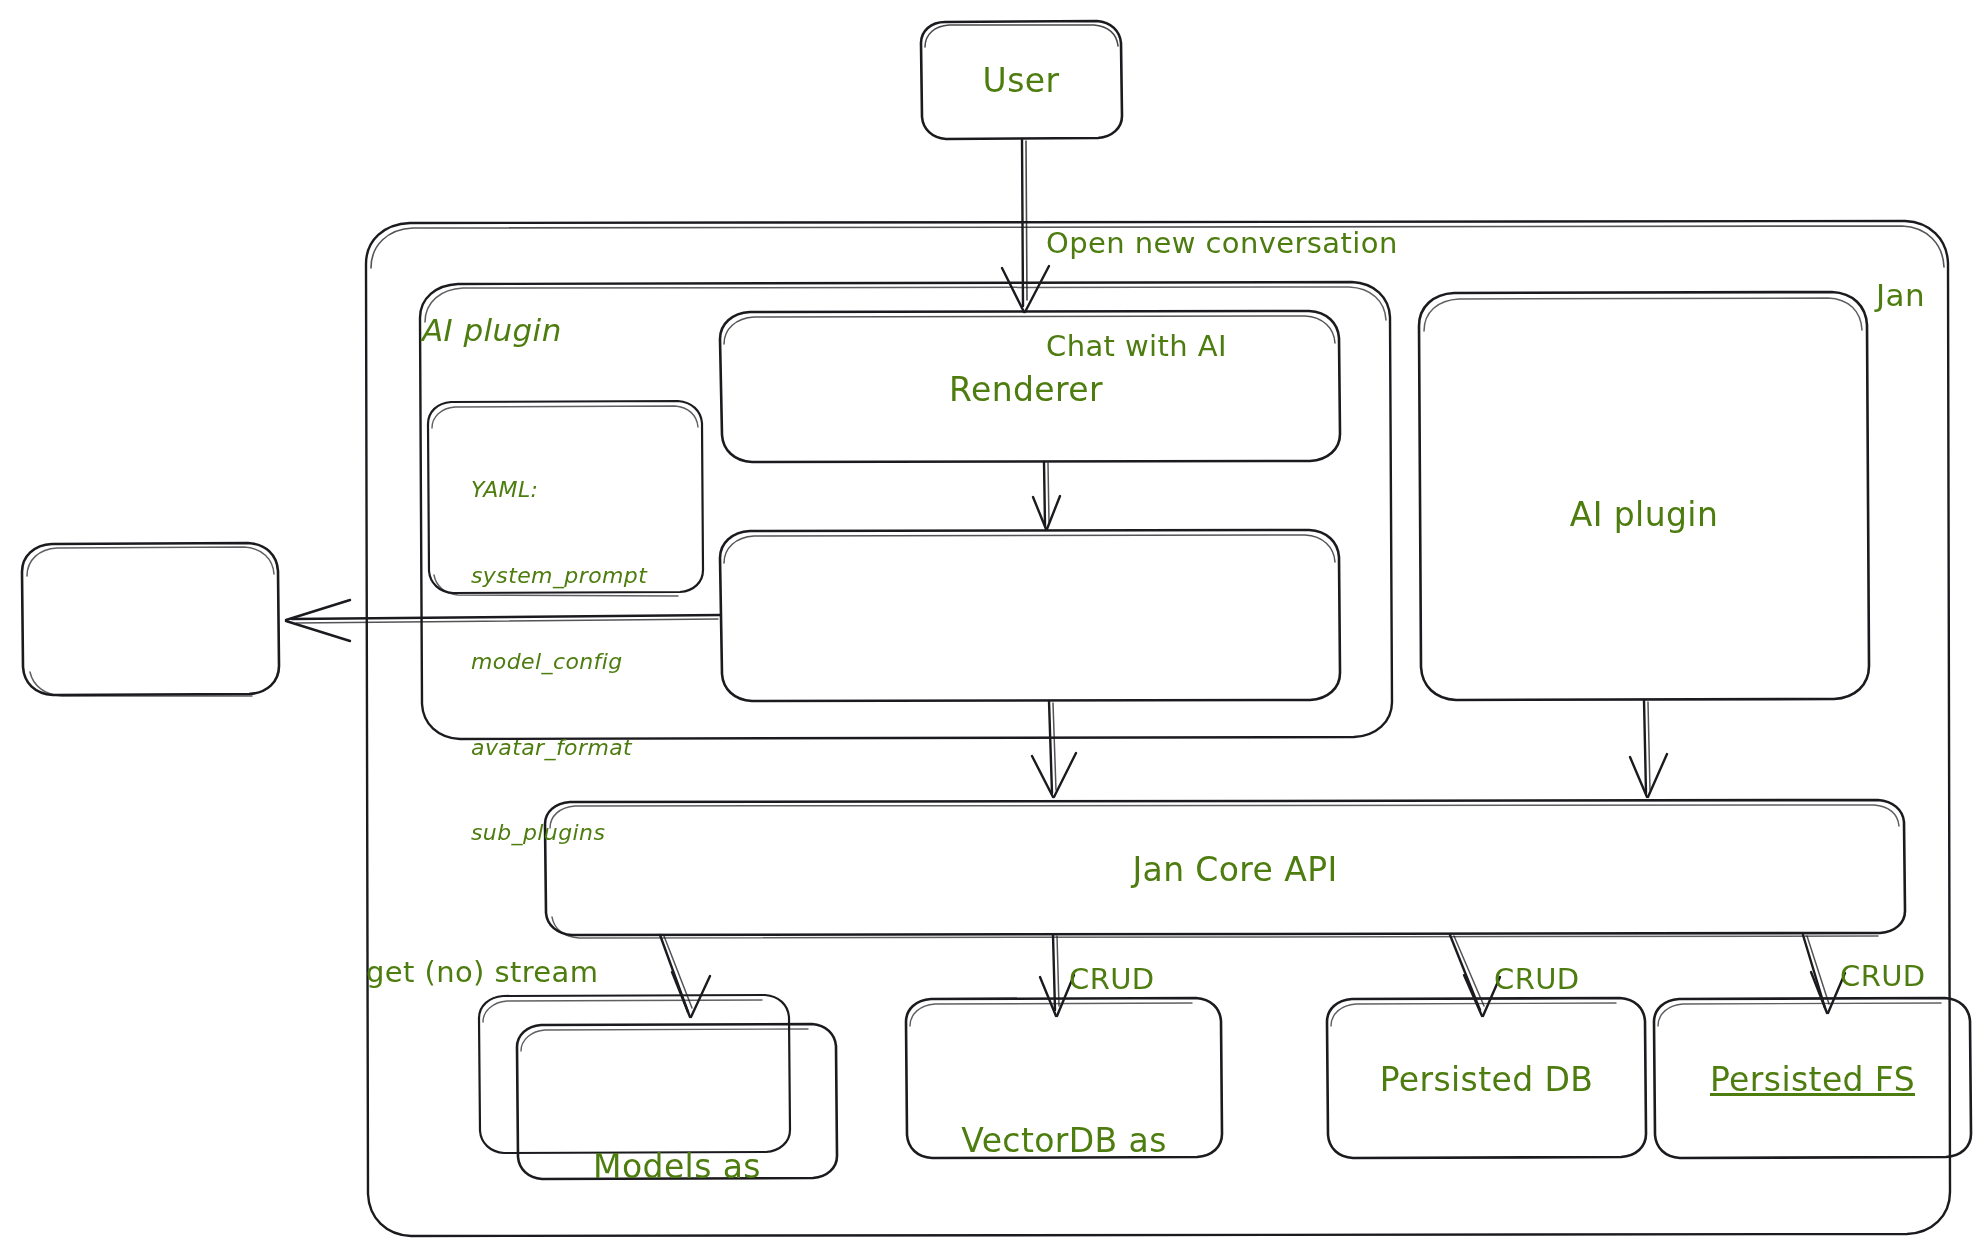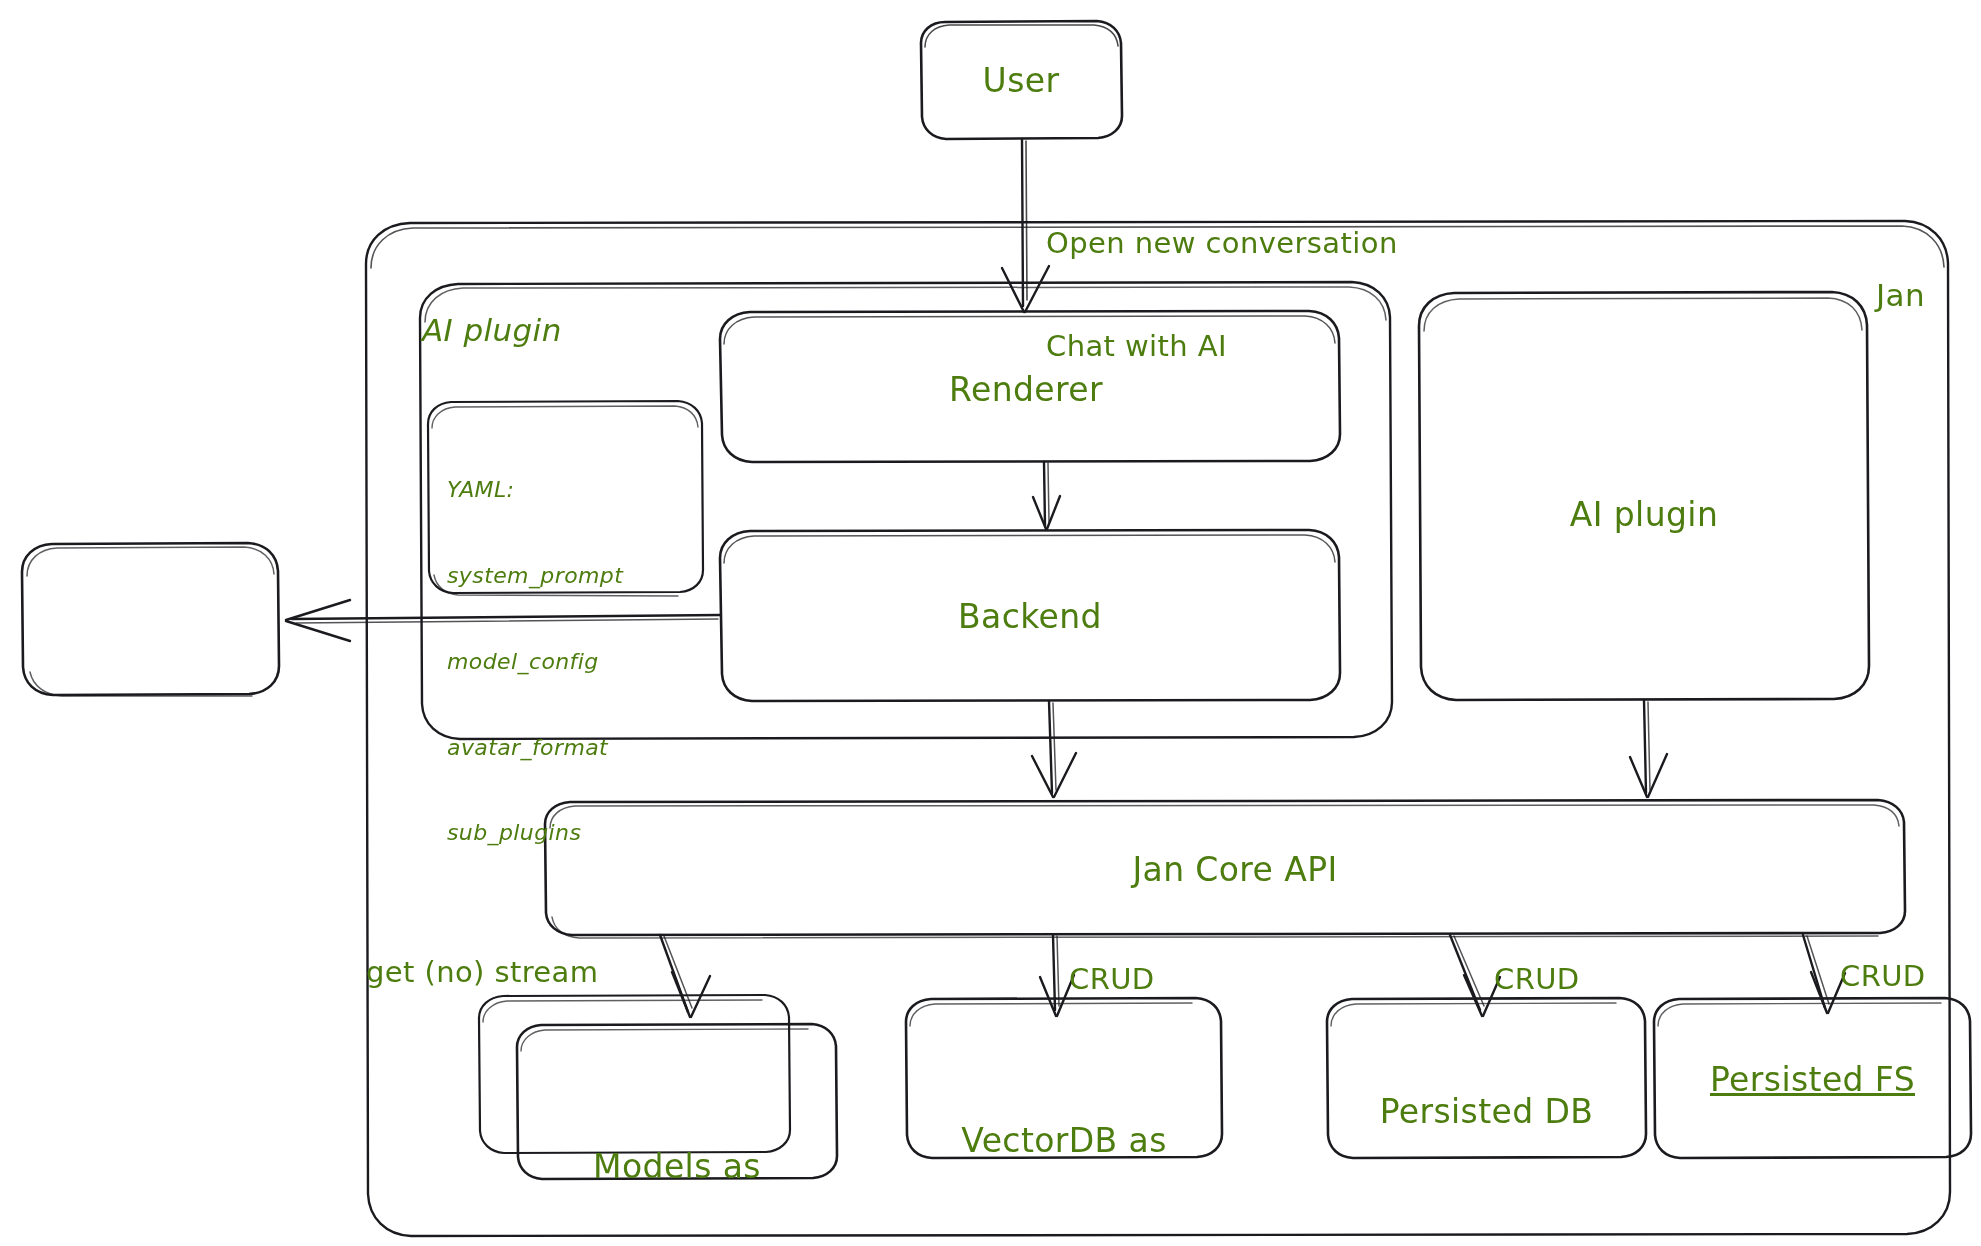--- a/index.html
+++ b/index.html
@@ -60,20 +60,21 @@
   .lbl.group {
     font-size: 31px;
   }
   .lbl.edge {
     font-size: 29px;
   }
   .lbl.mono-list {
     font-size: 22px;
     line-height: 1.30;
     font-style: italic;
+    margin-left: 24px;
   }
 </style>
 </head>
 <body>
 
 <div id="canvas">
 
   <svg class="layer" viewBox="0 0 1981 1246">
 
     <g>
@@ -349,38 +350,37 @@
   </svg>
 
   <div class="lbl group" style="left:1876px; top:277px;">Jan</div>
 
   <div class="lbl group" style="left:422px; top:312px; font-style:italic;">AI plugin</div>
 
   <div class="lbl node" style="left:921px; top:62px; width:200px;">User</div>
 
   <div class="lbl node" style="left:720px; top:371px; width:612px;">Renderer</div>
 
-  <div class="lbl node" style="left:720px; top:598px; width:620px;">Backend</div>
 
   <div class="lbl node" style="left:1419px; top:496px; width:450px;">AI plugin</div>
 
   <div class="lbl node" style="left:545px; top:851px; width:1360px;margin-left:10px;">Jan Core API</div>
 
 
   <div class="lbl node-2line" style="left:517px; top:1062px; width:320px;">
     <div>Models as</div>
     
   </div>
 
   <div class="lbl node-2line" style="left:906px; top:1036px; width:316px;">
     <div>VectorDB as</div>
     
   </div>
 
-  <div class="lbl node" style="left:1327px; top:1061px; width:319px;margin-top:32px;">Persisted DB</div>
+  <div class="lbl node" style="left:1327px; top:1061px; width:319px;">Persisted DB</div>
 
   <div class="lbl node" style="left:1654px; top:1061px; width:317px;text-decoration:underline;">Persisted FS</div>
 
   <div class="lbl mono-list" style="left:447px; top:419px;">
     <div>YAML:</div>
     <div>system_prompt</div>
     <div>model_config</div>
     <div>avatar_format</div>
     <div>sub_plugins</div>
   </div>

